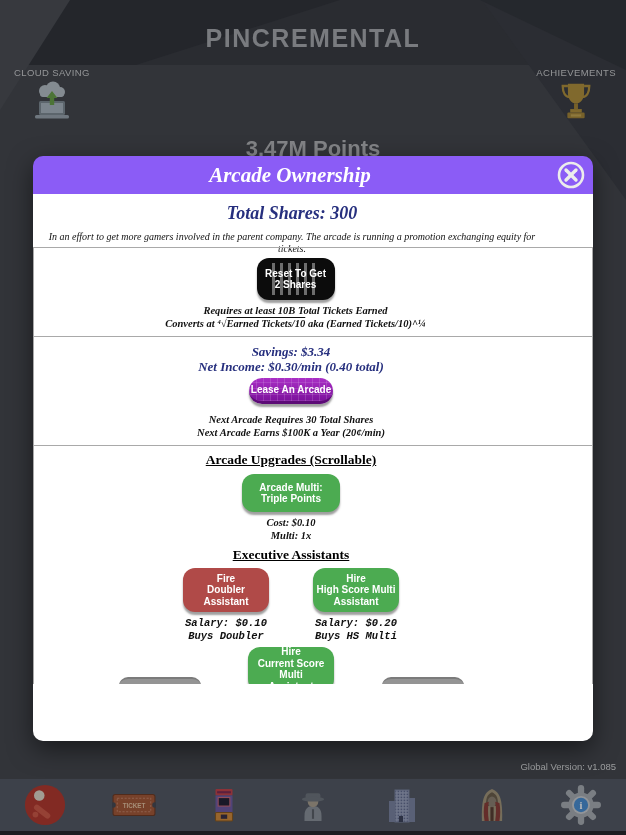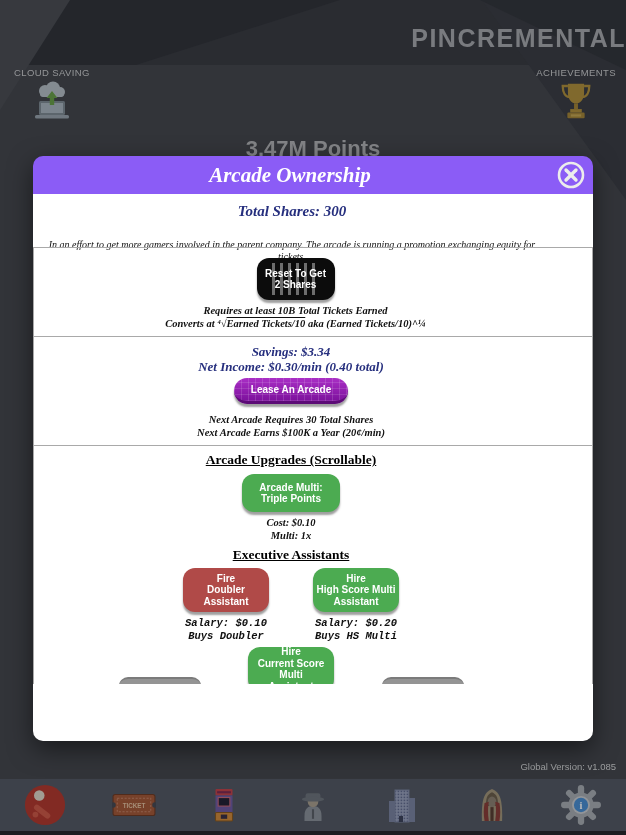--- a/index.html
+++ b/index.html
@@ -12,21 +12,21 @@
   .tri { position:absolute; }
   .tri1 { left:0; top:0; width:340px; height:65px; background:#32353c;
           clip-path:polygon(12% 0, 100% 0, 40% 100%, 0 100%, 0 40%); }
   .tri2 { left:420px; top:0; width:206px; height:200px; background:#3b3e46;
           clip-path:polygon(30% 0, 100% 0, 100% 100%); }
   .tri3 { left:0; top:0; width:70px; height:110px; background:#4c4f56;
           clip-path:polygon(0 0, 100% 0, 0 100%); }
   .tri4 { left:480px; top:0; width:146px; height:70px; background:#34373e;
           clip-path:polygon(0 0, 100% 0, 100% 100%); }
 
-  .game-title { position:absolute; top:24px; left:0; width:100%; text-align:right;
+  .game-title { position:absolute; top:24px; left:0; width:100%; text-align:center;
                 font-size:25px; font-weight:800; letter-spacing:1.5px; color:#a6a9ae; }
 
   .corner { position:absolute; top:67px; text-align:center; }
   .corner.left  { left:14px; }
   .corner.right { right:10px; }
   .corner-label { font-size:9.5px; letter-spacing:.4px; color:#c9cbce; margin-bottom:3px; }
   .corner-icon  { display:inline-block; cursor:pointer; }
 
   .points { position:absolute; top:136px; left:0; width:100%; text-align:center;
             font-size:22px; font-weight:600; color:#b4b6ba; }
@@ -47,21 +47,21 @@
            font-family:"Liberation Serif",serif; }
   .modal-header { position:relative; height:38px; background:#8b5cf6;
                   border-radius:10px 10px 0 0; display:flex; align-items:center;
                   justify-content:center; padding-right:46px; }
   .modal-title { color:#ffffff; font-style:italic; font-weight:700; font-size:21px; }
   .close-btn { position:absolute; right:7px; top:4px; width:30px; height:30px;
                background:none; border:none; padding:0; cursor:pointer; }
   .modal-body { height:547px; background:#ffffff; border-radius:0 0 10px 10px; overflow:hidden; }
 
   .sec-top { height:53px; padding:9px 50px 0 8px; text-align:center; }
-  .total-shares { color:#262f7e; font-style:italic; font-weight:700; font-size:15px; margin-bottom:19px; }
+  .total-shares { color:#262f7e; font-style:italic; font-weight:700; font-size:18px; margin-bottom:7px; }
   .modal-desc { font-style:italic; font-size:10px; color:#101010; line-height:12px; }
 
   .scroll-box { position:relative; height:437px; overflow:hidden;
                 border:1px solid #a9a9a9; border-bottom:none; text-align:center; }
   .pad { padding-right:44px; }
   .sep { border:none; border-top:1px solid #a9a9a9; margin:0; }
 
   .cap { font-style:italic; font-weight:600; font-size:10.5px; line-height:12.5px; color:#101010; }
   .money { color:#262f7e; font-style:italic; font-weight:700; font-size:13px; line-height:15px; }
   .heading { font-weight:700; font-size:13.5px; text-decoration:underline; color:#000; line-height:16px; }
@@ -69,21 +69,21 @@
   .btn { display:flex; align-items:center; justify-content:center; margin:0 auto;
          border:none; border-radius:12px; color:#fff; cursor:pointer;
          font-family:"Liberation Sans",sans-serif; font-weight:700; font-size:10px;
          line-height:11.5px; white-space:pre-line; text-align:center;
          box-shadow:0 3px 2px rgba(80,80,80,.55); }
   .btn-black { width:78px; height:42px; background:#0c0c0c; position:relative; }
   .btn-black .bars { position:absolute; left:50%; top:50%; transform:translate(-50%,-50%);
                      width:48px; height:32px;
                      background:repeating-linear-gradient(90deg, rgba(255,255,255,.4) 0 3px, transparent 3px 8px); }
   .btn-black .lbl { position:relative; }
-  .btn-purple { width:114px; height:26px; border-radius:13px;
+  .btn-purple { width:84px; height:26px; border-radius:13px;
                 background:
                   repeating-linear-gradient(90deg, rgba(255,255,255,.14) 0 1px, transparent 1px 7px),
                   repeating-linear-gradient(0deg, rgba(255,255,255,.12) 0 1px, transparent 1px 6px),
                   linear-gradient(#aa2fc6,#7c119c);
                 border-bottom:3px solid #5c0b76; }
   .btn-green { background:#4cab51; }
   .btn-red   { background:#b04a48; }
   .btn-multi { width:98px; height:38px; }
   .btn-assist{ width:86px; height:44px; }
   .btn-gray  { width:82px; height:30px; background:#949494; border-radius:9px;

